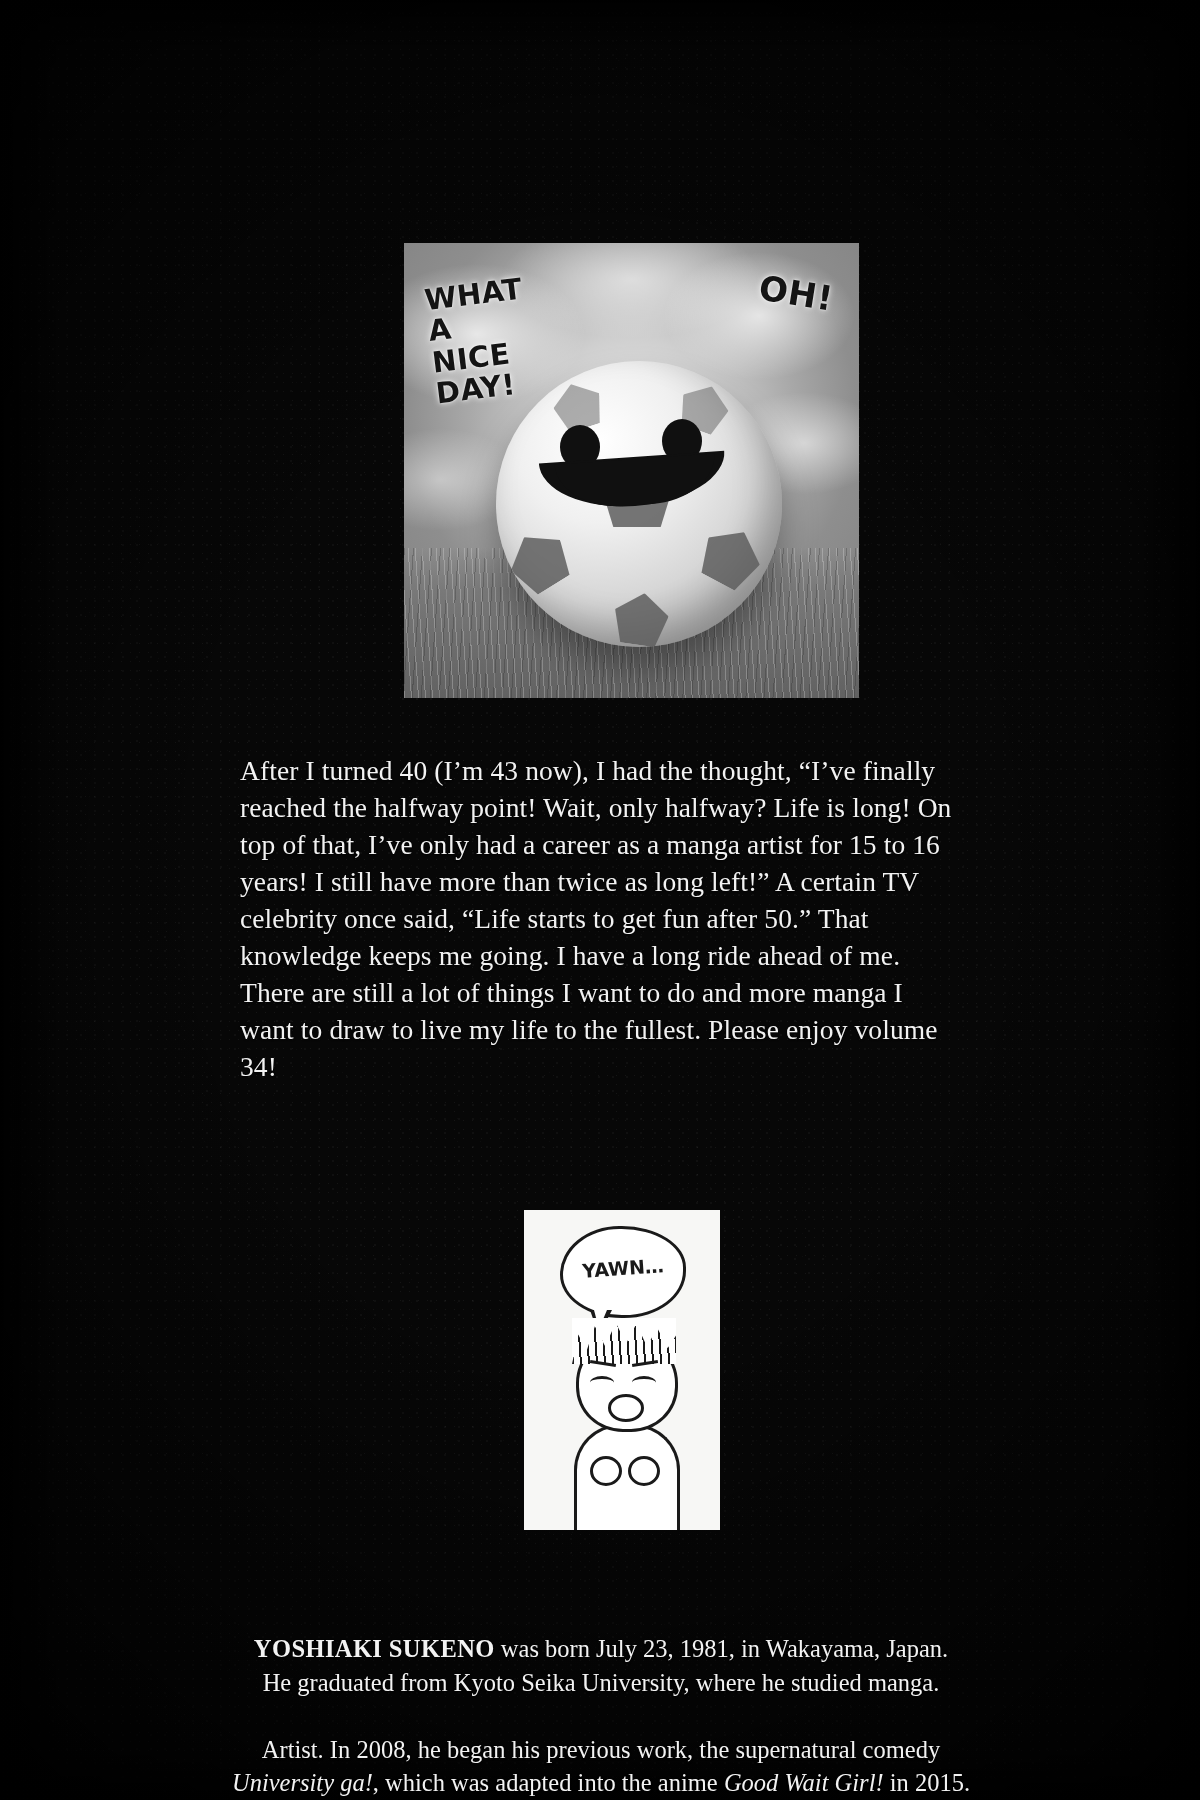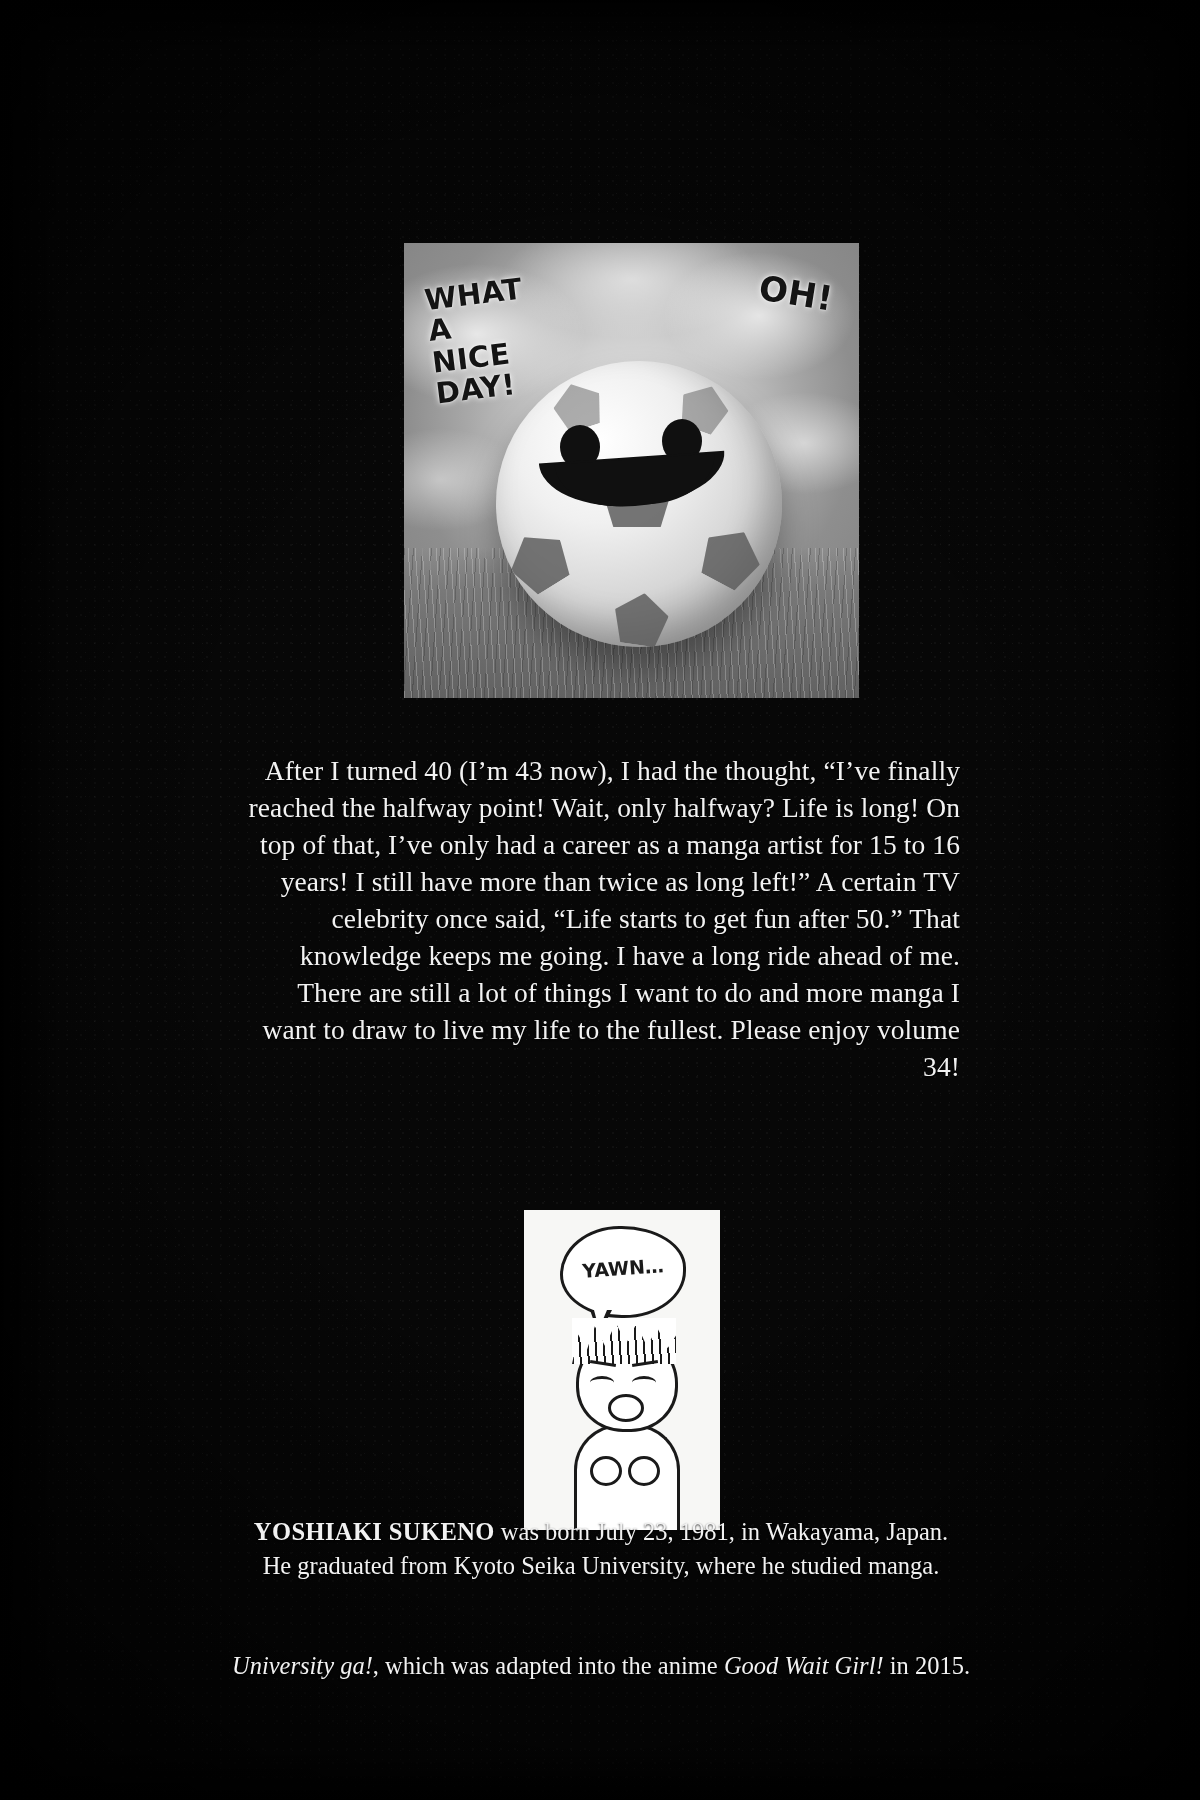--- a/index.html
+++ b/index.html
@@ -181,21 +181,21 @@
     font-size: 34px;
     transform: rotate(9deg);
   }
 
   
   .note {
     position: absolute;
     left: 240px;
     top: 752px;
     width: 720px;
-    text-align: right;
+    text-align: left;
     color: #f2f2f2;
     font-family: "Liberation Serif", serif;
     font-size: 27.5px;
     line-height: 37px;
     letter-spacing: 0.1px;
     text-shadow: 0 1px 2px rgba(0,0,0,0.9);
   }
 
   
   .yawn-panel {
@@ -315,21 +315,21 @@
     border-radius: 50%;
     background: #fff;
   }
   .hand-l { left: 66px; top: 246px; }
   .hand-r { left: 104px; top: 246px; }
 
   
   .bio {
     position: absolute;
     left: 168px;
-    top: 1515px;
+    top: 1632px;
     width: 866px;
     text-align: center;
     color: #f2f2f2;
     font-family: "Liberation Serif", serif;
     font-size: 24.5px;
     line-height: 33.5px;
     text-shadow: 0 1px 2px rgba(0,0,0,0.9);
   }
   .bio .name {
     font-variant: small-caps;
@@ -390,20 +390,20 @@
       <div class="eye-closed ec-r"></div>
       <div class="y-mouth"></div>
       <div class="hand hand-l"></div>
       <div class="hand hand-r"></div>
     </div>
 
     <div class="bio">
       <span class="name">YOSHIAKI SUKENO</span><span> was born July 23, 1981, in Wakayama, Japan.</span><br>
       <span>He graduated from Kyoto Seika University, where he studied manga.</span><br>
       <br>
-      <br>
+      <span>Artist. In 2008, he began his previous work, the supernatural comedy</span><br>
       <em>University ga!</em><span>, which was adapted into the anime </span><em>Good Wait Girl!</em><span> in 2015.</span>
     </div>
 
   </div>
 
   <div class="vignette"></div>
 </div>
 
 </body></html>

